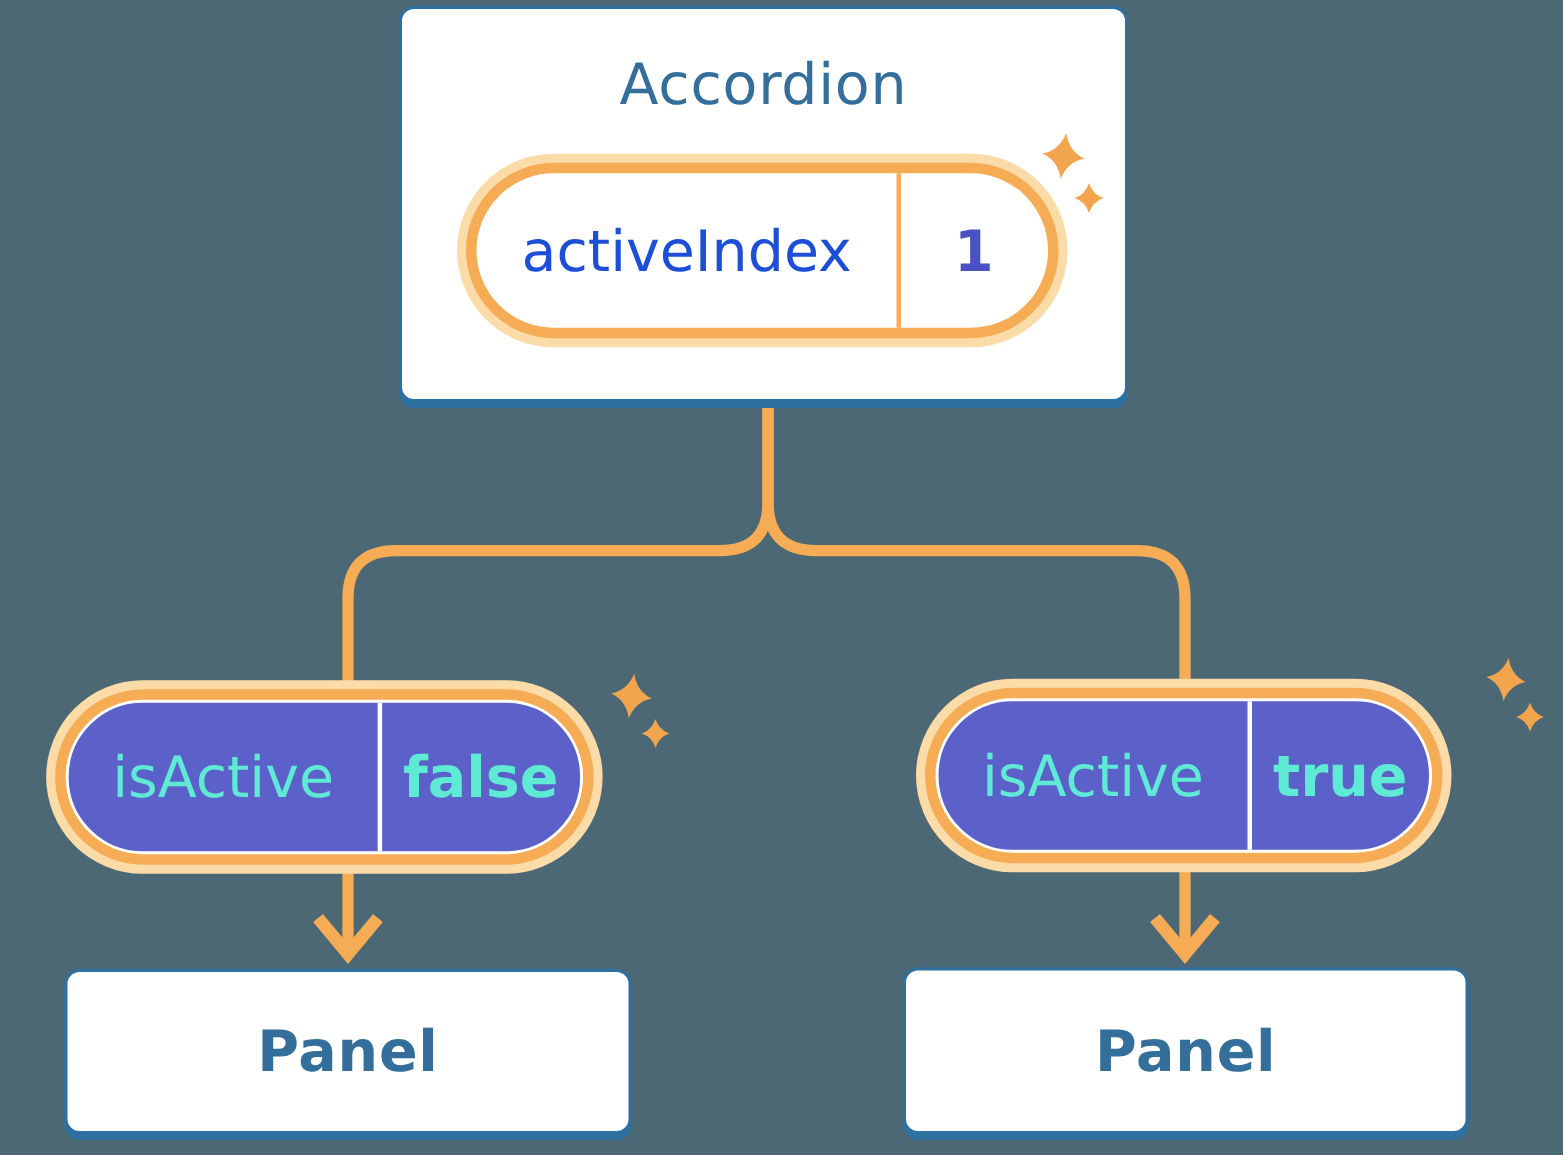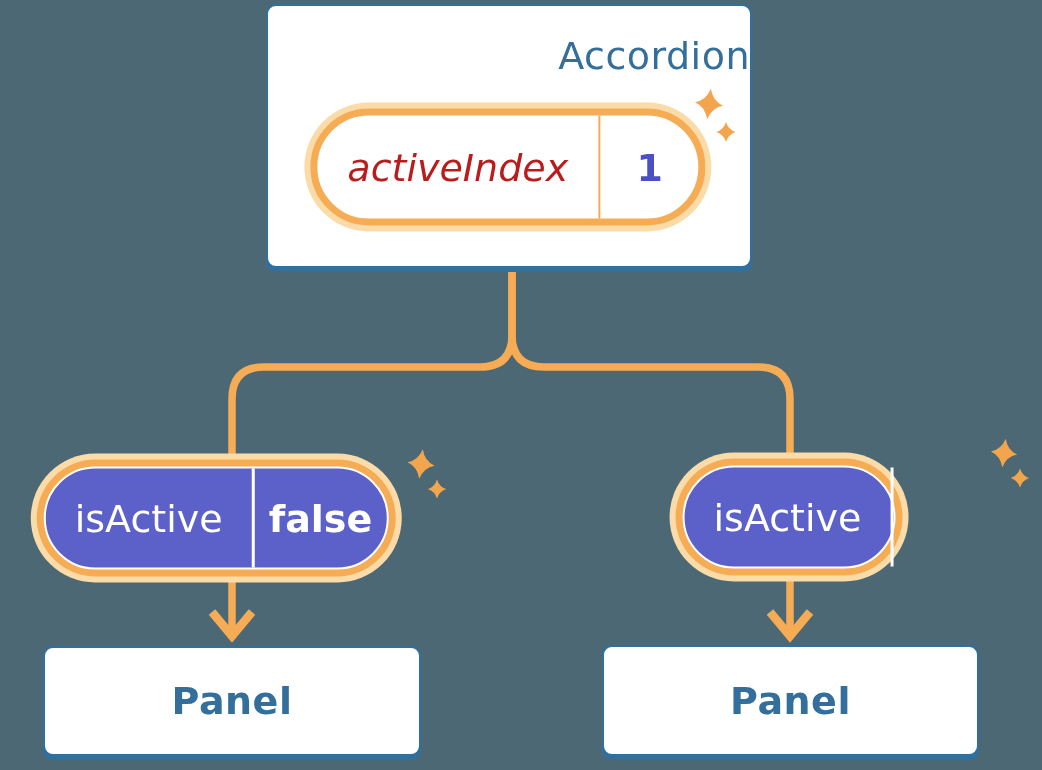--- a/index.html
+++ b/index.html
@@ -27,21 +27,21 @@
     background:#FFFFFF;
     border:2.5px solid #2E71A0;
     border-radius:10px;
     box-shadow:0 4px 0 #2E71A0;
     box-sizing:border-box;
     z-index:2;
   }
   .node-title{
     color:#336F9A;
     font-size:38px;
-    text-align:right;
+    text-align:center;
     letter-spacing:0.5px;
   }
   .accordion-node{
     left:266px; top:4px; width:486px; height:264px;
   }
   .accordion-node .node-title{ margin-top:28px; }
   .panel-node{
     display:flex; align-items:center; justify-content:center;font-weight:bold;
   }
   .panel-left{ left:43px; top:646px; width:378px; height:110px; }
@@ -69,31 +69,31 @@
     white-space:nowrap;
   }
   .pill .cell{
     display:flex; align-items:center;
   }
   .pill-white{
     height:117px;
     background:#FFFFFF;
     border:7px solid #F5AC55;
   }
-  .pill-white .key{ color:#b91c1c; padding:0 30px;font-style:italic; }
+  .pill-white .key{ color:#1d4ed8; padding:0 30px; }
   .pill-white .sep{ width:2.5px; background:#F5AC55; }
   .pill-white .val{
     color:#4B51C4; font-weight:bold;
     min-width:86px; justify-content:center; padding:0 6px;
   }
   .pill-purple{
     height:103px;
     background:#5C61C9;
     border:2.5px solid #FFFFFF;
-    color:#ffffff;
+    color:#5eead4;
   }
   .pill-purple .key{ padding:0 29px; }
   .pill-purple .sep{ width:3px; background:#FFFFFF; }
   .pill-purple .val{
     font-weight:bold; justify-content:center; padding:0 14px;
   }
   .pill-top{ left:508px; top:167px; }
   .pill-branch-left{ left:216px; top:518px; }
   .pill-branch-right{ left:789px; top:517px; }
 
@@ -137,20 +137,21 @@
         <div class="cell val">false</div>
       </div>
     </div>
   </div>
 
   <div class="halo pill-branch-right">
     <div class="ring">
       <div class="pill pill-purple">
         <div class="cell key">isActive</div>
         <div class="sep"></div>
+        <div class="cell val">true</div>
       </div>
     </div>
   </div>
 
   <div class="node panel-node panel-left">
     <div class="node-title">Panel</div>
   </div>
   <div class="node panel-node panel-right">
     <div class="node-title">Panel</div>
   </div>

